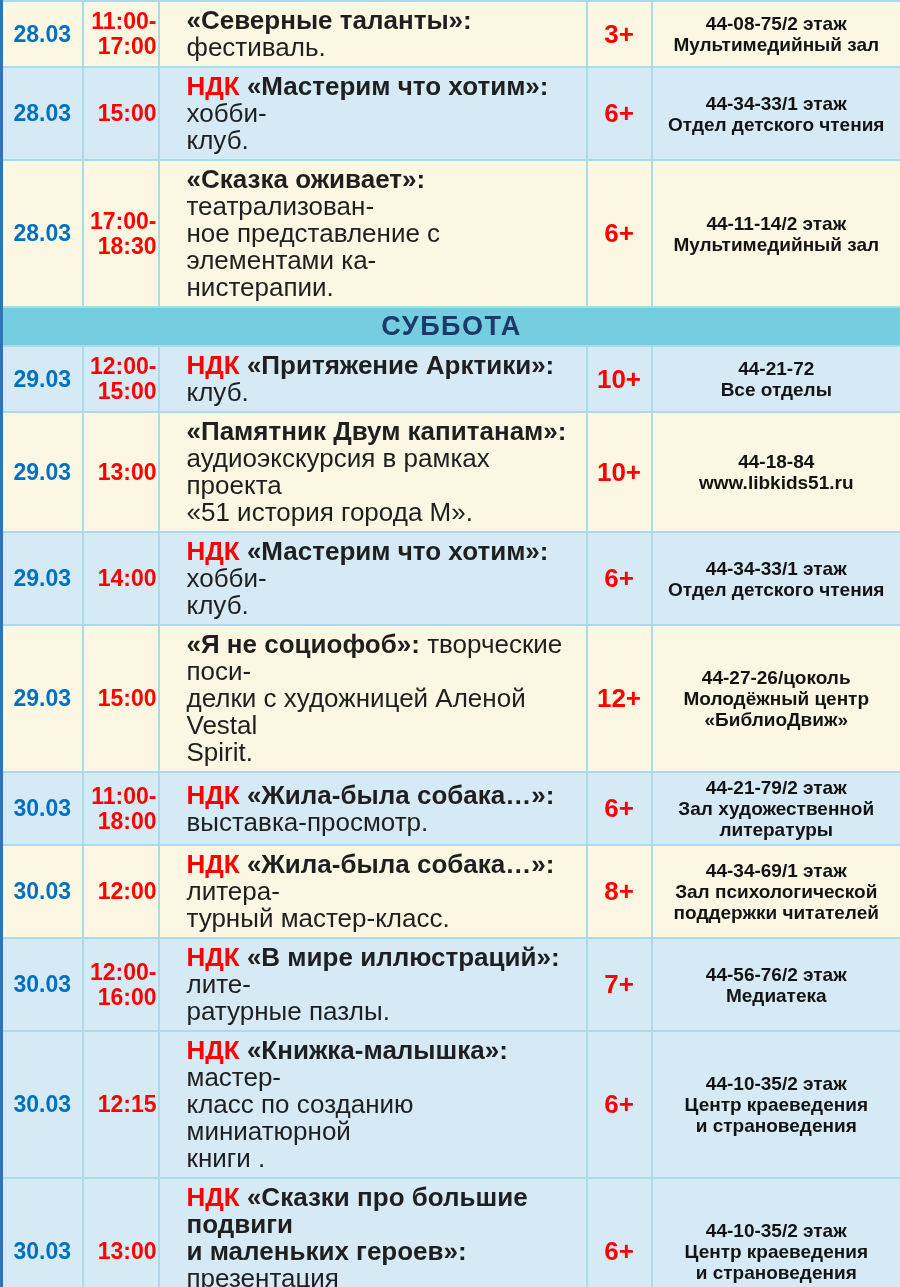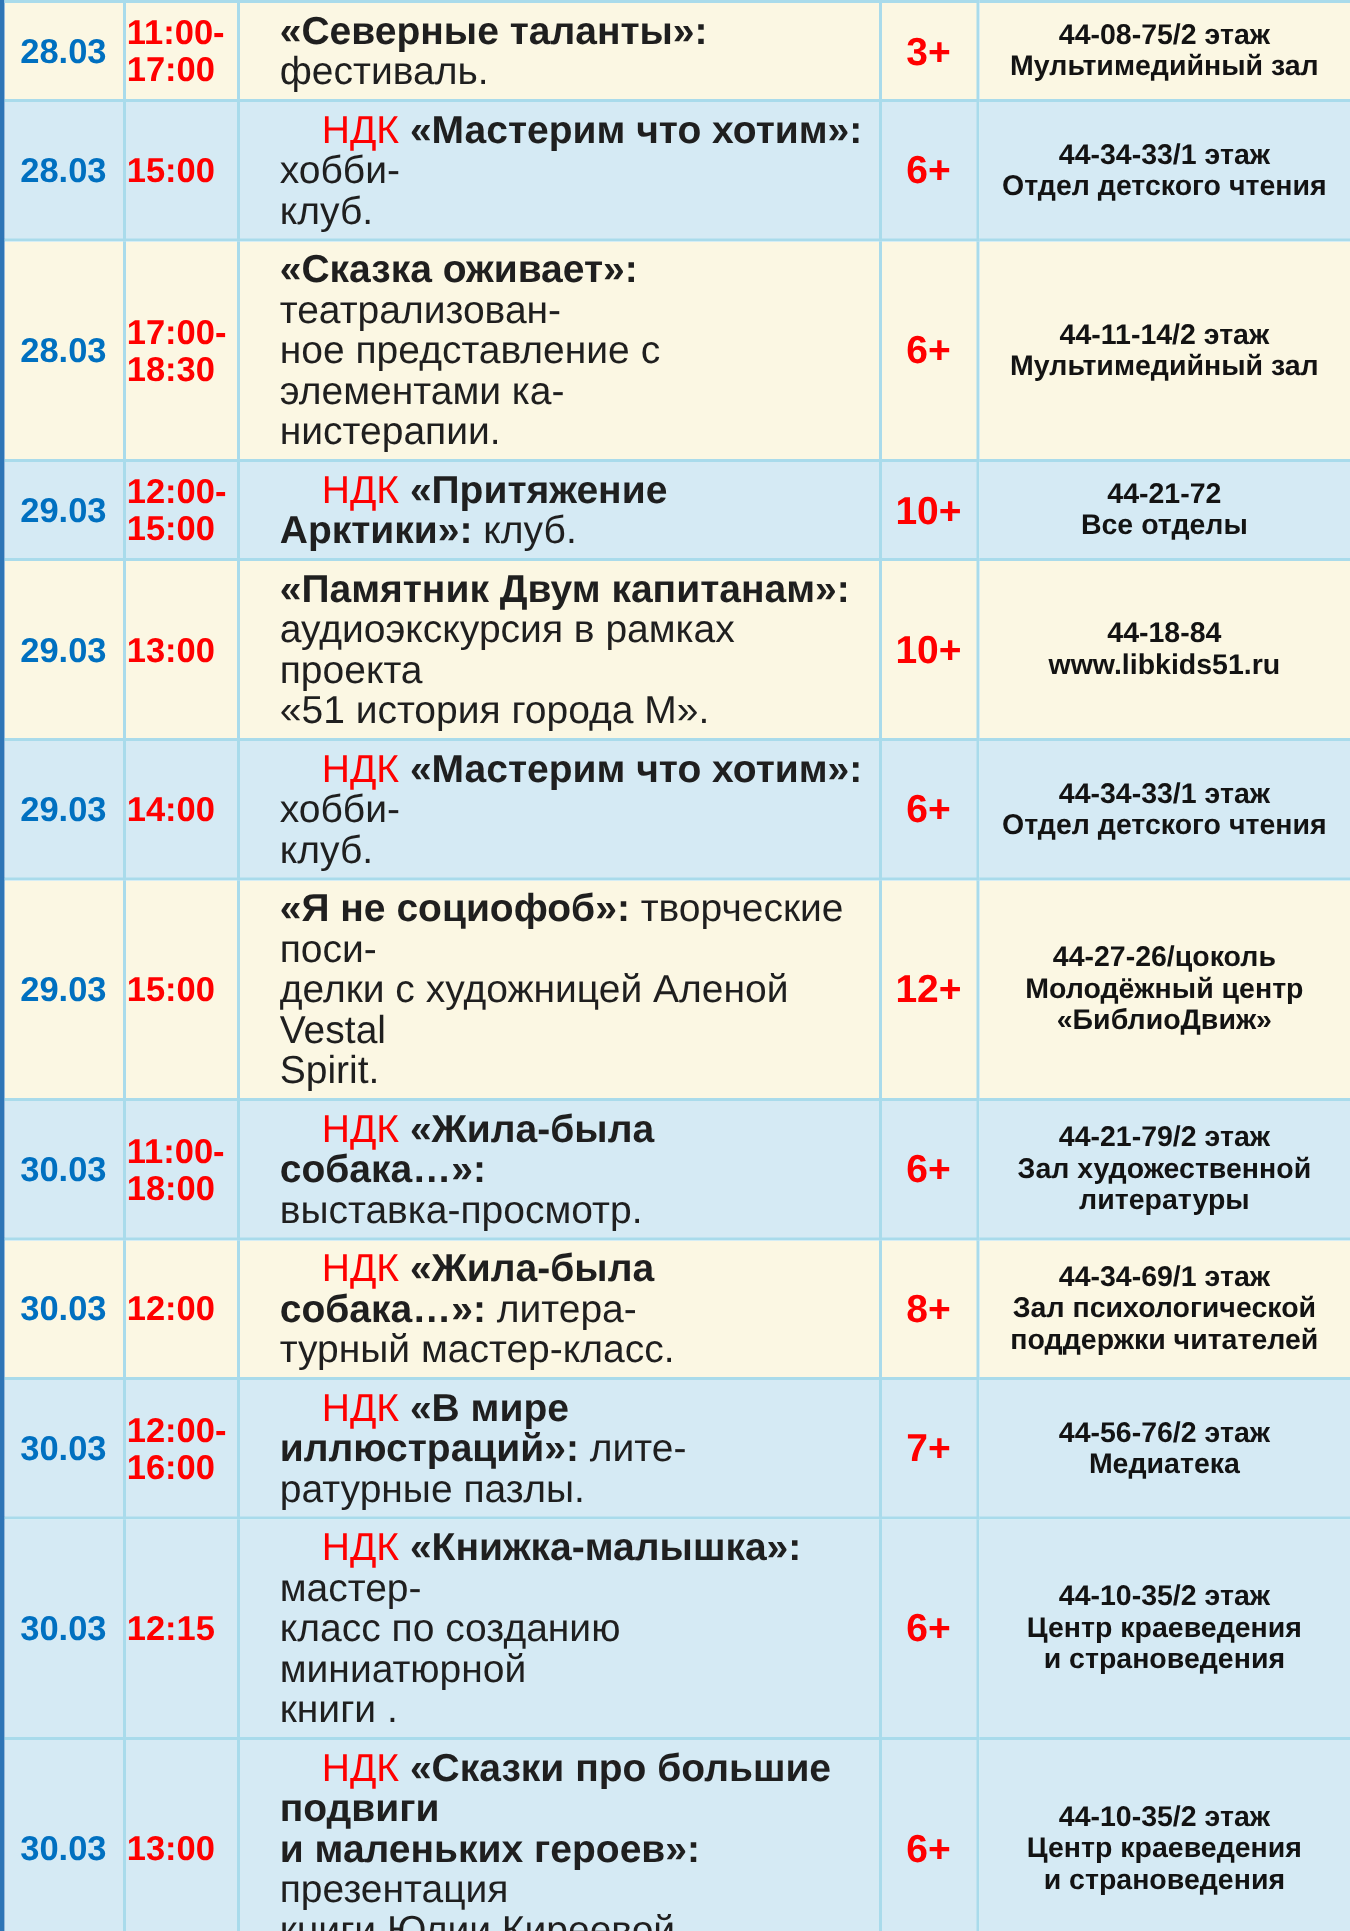--- a/index.html
+++ b/index.html
@@ -12,26 +12,26 @@
   table{width:900px;border-collapse:collapse;table-layout:fixed;
         border:3px solid var(--outer);border-top:2px solid #8FD2E4;}
   td{border:2px solid var(--grid);vertical-align:middle;overflow:hidden;}
   tr.bg-cream td{background:var(--cream);}
   tr.bg-blue td{background:var(--row_blue);}
   .day-cell{background:var(--band);color:var(--band_text);font-weight:bold;
             text-align:center;font-size:27px;letter-spacing:1.5px;padding:3px 0;
             border-left:none;border-right:none;}
   .date-cell{color:var(--date);font-weight:bold;font-size:23px;text-align:center;}
   .time-cell{color:var(--time);font-weight:bold;font-size:23px;line-height:25px;
-             text-align:left;white-space:pre-line;}
+             text-align:right;white-space:pre-line;}
   .event-cell{font-size:26px;line-height:27px;color:var(--title);
               padding:5px 6px 5px 27px;white-space:pre-line;}
   .event-cell .title{font-weight:bold;}
   .event-cell .desc{font-weight:normal;}
-  .event-cell .ndk{font-weight:normal;color:var(--ndk);margin-left:28px;}
+  .event-cell .ndk{font-weight:bold;color:var(--ndk);}
   .age-badge{color:var(--age);font-weight:bold;font-size:26px;text-align:center;}
   .location-cell{color:var(--location);font-weight:bold;font-size:19px;line-height:21px;
                  text-align:center;white-space:pre-line;padding:4px 2px;margin-top:22px;}
 </style>
 </head>
 <body>
 
 <div>
   <table>
     <colgroup>
@@ -63,20 +63,23 @@
         <tr class="event-row bg-cream">
           <td class="date-cell">28.03</td>
           <td class="time-cell">17:00-
 18:30</td>
           <td class="event-cell"><span class="title">«Сказка оживает»:</span><span class="desc"> театрализован-
 ное представление с элементами ка-
 нистерапии.</span></td>
           <td class="age-badge">6+</td>
           <td class="location-cell">44-11-14/2 этаж
 Мультимедийный зал</td>
+        </tr>
+        <tr class="day-row">
+          <td colspan="5" class="day-cell">СУББОТА</td>
         </tr>
         <tr class="event-row bg-blue">
           <td class="date-cell">29.03</td>
           <td class="time-cell">12:00-
 15:00</td>
           <td class="event-cell"><span class="ndk">НДК </span><span class="title">«Притяжение Арктики»:</span><span class="desc"> клуб.</span></td>
           <td class="age-badge">10+</td>
           <td class="location-cell">44-21-72
 Все отделы</td>
         </tr>

